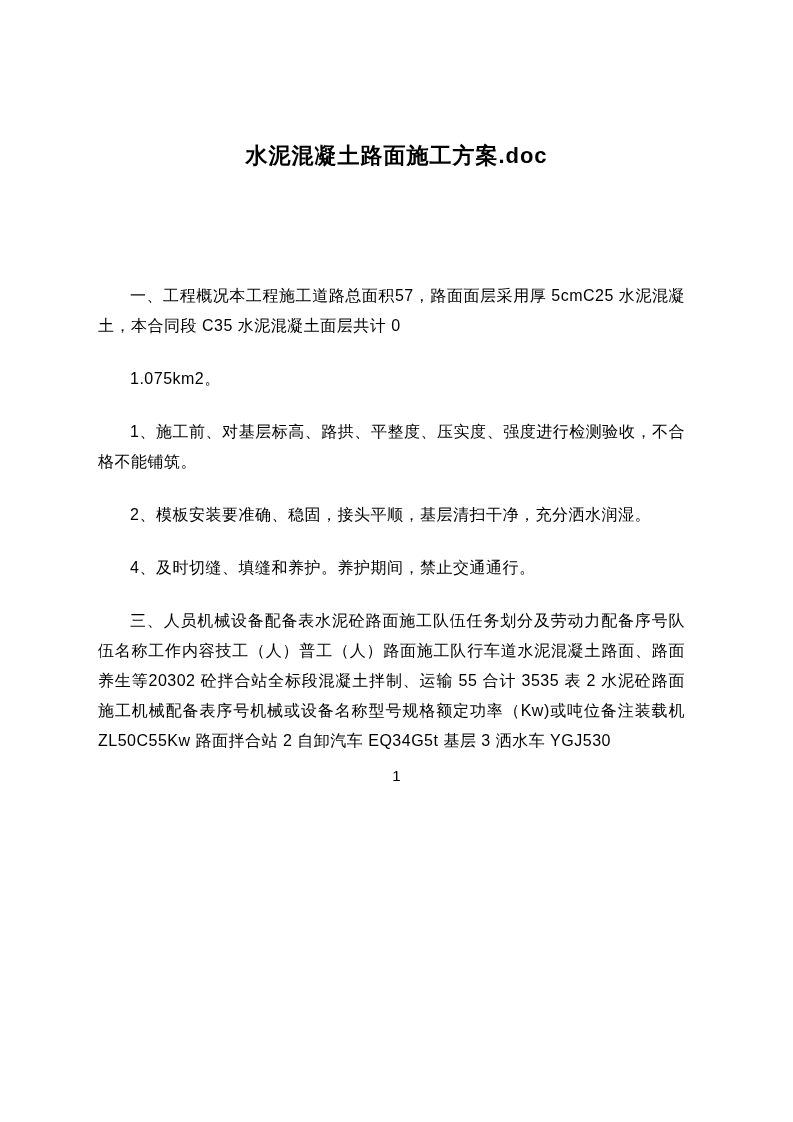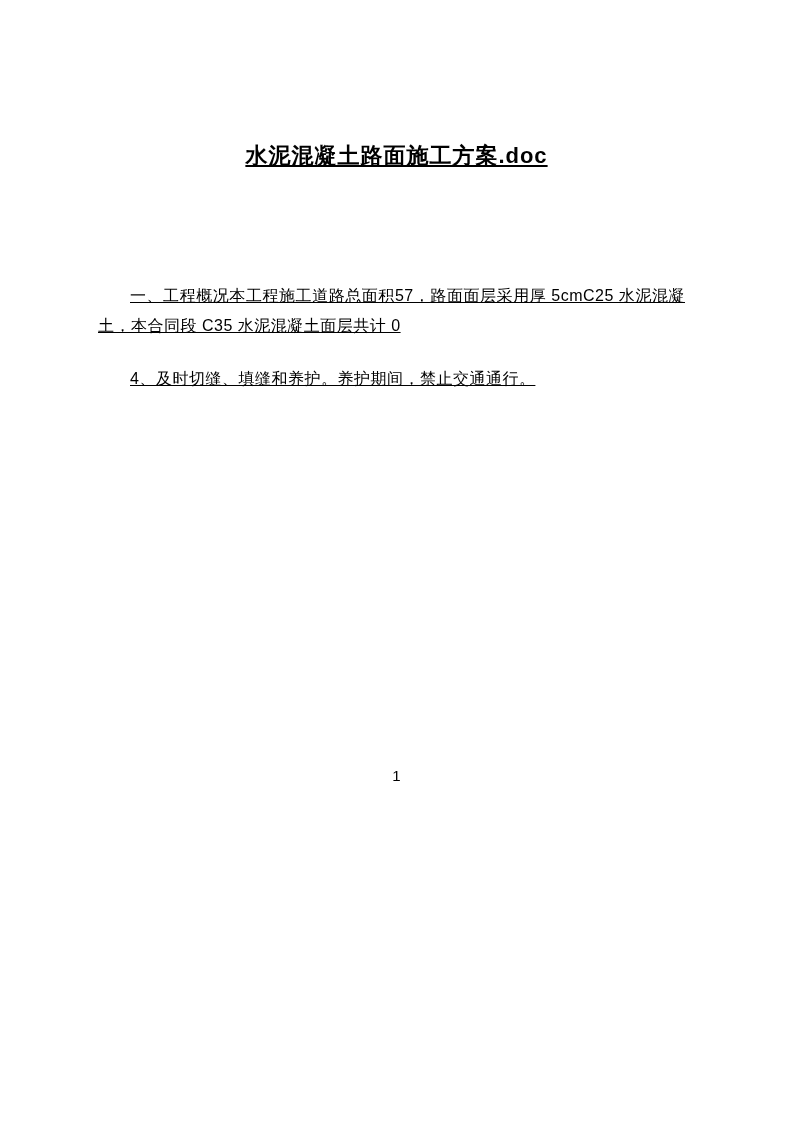--- a/index.html
+++ b/index.html
@@ -9,21 +9,20 @@
     background: #ffffff;
   }
   .page {
     position: relative;
     width: 793px;
     height: 831px;
     background: #ffffff;
     color: #000000;
     font-family: "Liberation Sans", sans-serif;
     overflow: hidden;
-    text-decoration: underline;
   }
   .doc-title {
     margin: 0 98px;
     padding-top: 143px;
     text-align: center;
     font-size: 22px;
     line-height: 26px;
     font-weight: bold;
     letter-spacing: 1px;
   }
@@ -50,17 +49,21 @@
   }
 </style>
 </head>
 <body>
 
 <div class="page">
   <h1 class="doc-title">水泥混凝土路面施工方案.doc</h1>
 
   <div class="body-text">
       <p class="para">一、工程概况本工程施工道路总面积57，路面面层采用厚 5cmC25 水泥混凝土，本合同段 C35 水泥混凝土面层共计 0</p>
+      <p class="para">1.075km2。</p>
+      <p class="para">1、施工前、对基层标高、路拱、平整度、压实度、强度进行检测验收，不合格不能铺筑。</p>
+      <p class="para">2、模板安装要准确、稳固，接头平顺，基层清扫干净，充分洒水润湿。</p>
       <p class="para">4、及时切缝、填缝和养护。养护期间，禁止交通通行。</p>
+      <p class="para">三、人员机械设备配备表水泥砼路面施工队伍任务划分及劳动力配备序号队伍名称工作内容技工（人）普工（人）路面施工队行车道水泥混凝土路面、路面养生等20302 砼拌合站全标段混凝土拌制、运输 55 合计 3535 表 2 水泥砼路面施工机械配备表序号机械或设备名称型号规格额定功率（Kw)或吨位备注装载机  ZL50C55Kw 路面拌合站 2 自卸汽车 EQ34G5t 基层 3 洒水车 YGJ530</p>
     </div>
 
   <div class="page-number">1</div>
 </div>
 
 </body></html>

